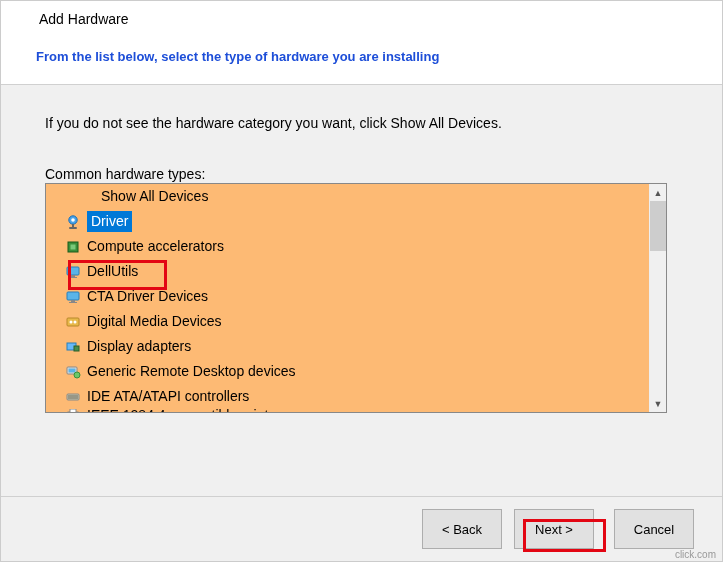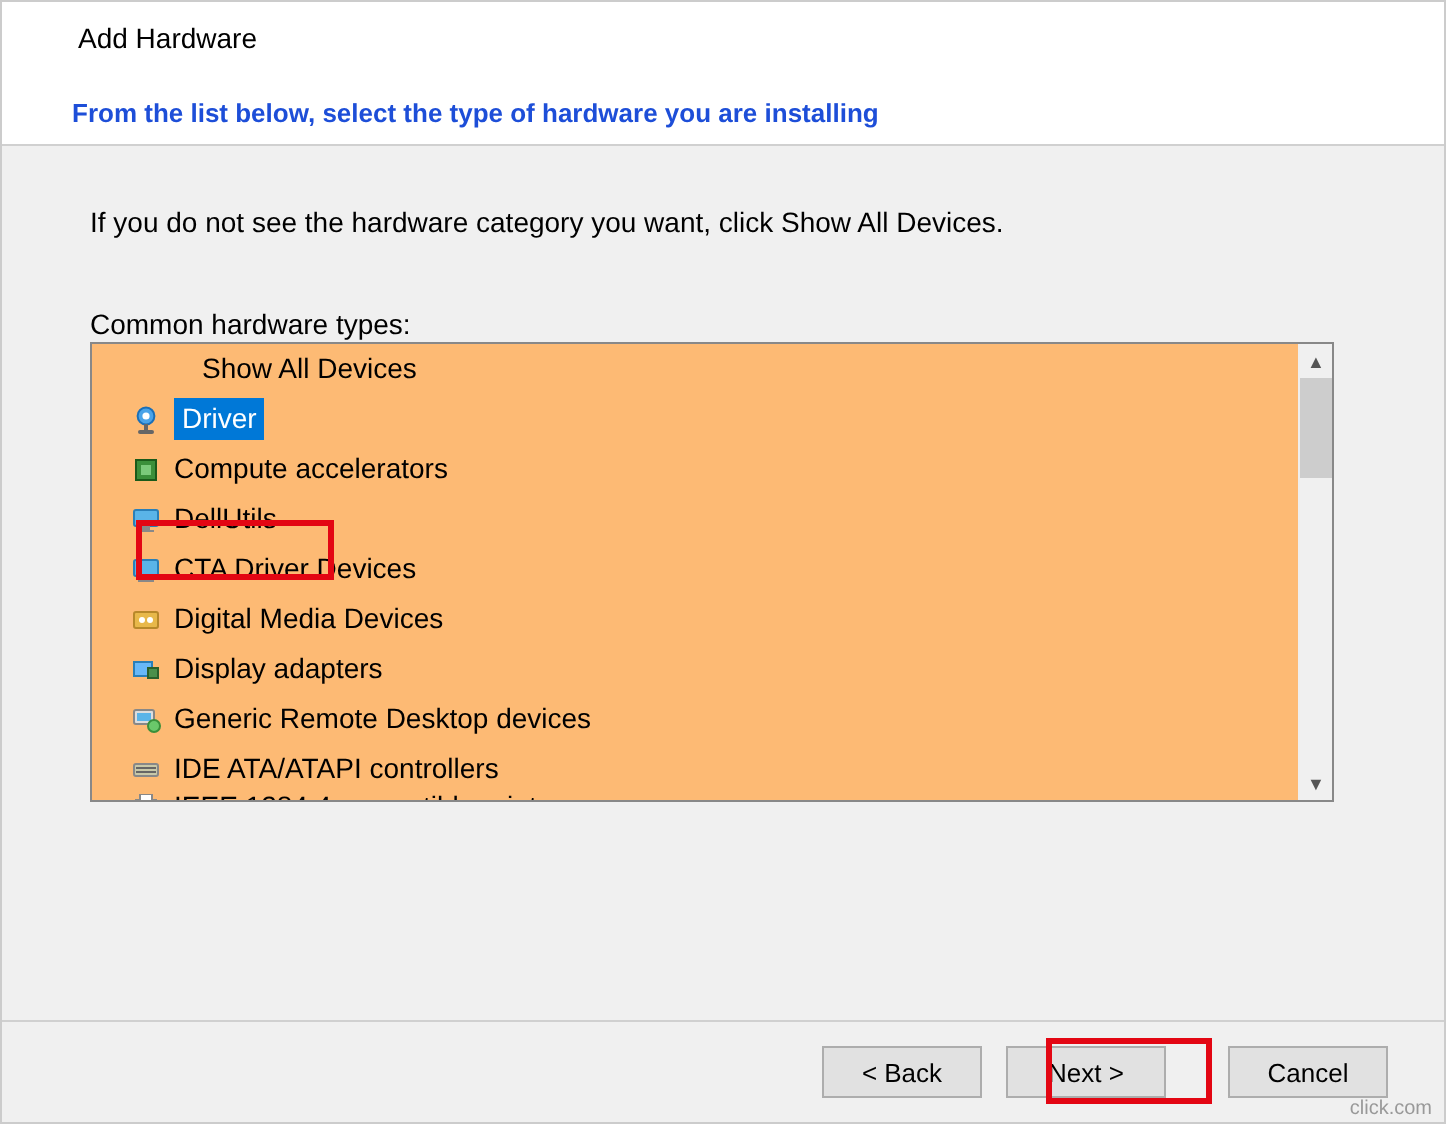--- a/index.html
+++ b/index.html
@@ -1,17 +1,17 @@
 <!DOCTYPE html>
 <html><head>
   <meta charset="utf-8">
   <style>
     * { margin: 0; padding: 0; box-sizing: border-box; font-family: "Segoe UI", Tahoma, sans-serif; }
     body { width: 723px; height: 562px; background: #f0f0f0; border: 1px solid #ccc; position: relative; }
-    .header { background: #fff; padding: 10px 40px 8px 40px; border-bottom: 1px solid #d0d0d0; }
+    .header { background: #fff; padding: 10px 40px 20px 40px; border-bottom: 1px solid #d0d0d0; }
     .title { font-size: 14px; font-weight: 400; color: #000; margin-bottom: 22px; margin-left: -2px; }
     .subtitle { font-size: 13px; font-weight: 700; color: #1d4ed8; margin-left: -5px; }
     .content { padding: 30px 55px 20px 44px; font-size: 14px; color: #000; }
     .instruction { margin-bottom: 35px; }
     .list-label { margin-bottom: 1px; }
     .listbox { background: #fdba74; border: 1px solid #888; height: 230px; position: relative; display: flex; }
     .list-inner { flex: 1; overflow: hidden; }
     .item { display: flex; align-items: center; padding: 2px 0 2px 18px; font-size: 14px; cursor: default; line-height: 21px; }
     .item.pushed { padding-left: 32px; }
     .item.selected .label { background: #0078d7; color: #fff; padding: 0 4px; }
@@ -20,22 +20,22 @@
     .icon { width: 17px; height: 17px; margin-right: 6px; flex-shrink:0; display:flex; align-items:center; justify-content:center; }
     .label { white-space: nowrap; }
     .redbox { position: absolute; border: 3px solid #e30613; pointer-events: none; }
     .redbox.sel { left: 67px; top: 259px; width: 99px; height: 30px; }
     .redbox.next { left: 522px; top: 518px; width: 83px; height: 33px; }
     .scrollbar { width: 17px; background: #f0f0f0; border-left:1px solid #eee; display:flex; flex-direction:column; }
     .scroll-arrow { height: 17px; display:flex; align-items:center; justify-content:center; font-size:9px; color:#555; cursor:default; }
     .scroll-thumb { height: 50px; background:#cdcdcd; margin:0; }
     .scroll-track { flex:1; }
     .footer { position: absolute; left:0; right:0; bottom:0; border-top: 1px solid #d0d0d0; padding: 12px 28px 12px 0; display:flex; justify-content:flex-end; gap:12px; background:#f0f0f0; }
-    .btn { min-width: 80px; height: 26px; background:#e1e1e1; border:1px solid #adadad; font-size:13px; color:#000; cursor:default; display:flex; align-items:center; justify-content:center; }
-    .btn.gap { margin-left: 19px; }
+    .btn { min-width: 80px; height: 40px; background:#e1e1e1; border:1px solid #adadad; font-size:13px; color:#000; cursor:default; display:flex; align-items:center; justify-content:center; }
+    .btn.gap { margin-left: 8px; }
     .watermark { position:absolute; right:6px; bottom:1px; font-size:10px; color:#999; }
   </style>
 </head>
 <body>
 
 <div class="header">
   <div class="title">Add Hardware</div>
   <div class="subtitle">From the list below, select the type of hardware you are installing</div>
 </div>
 

